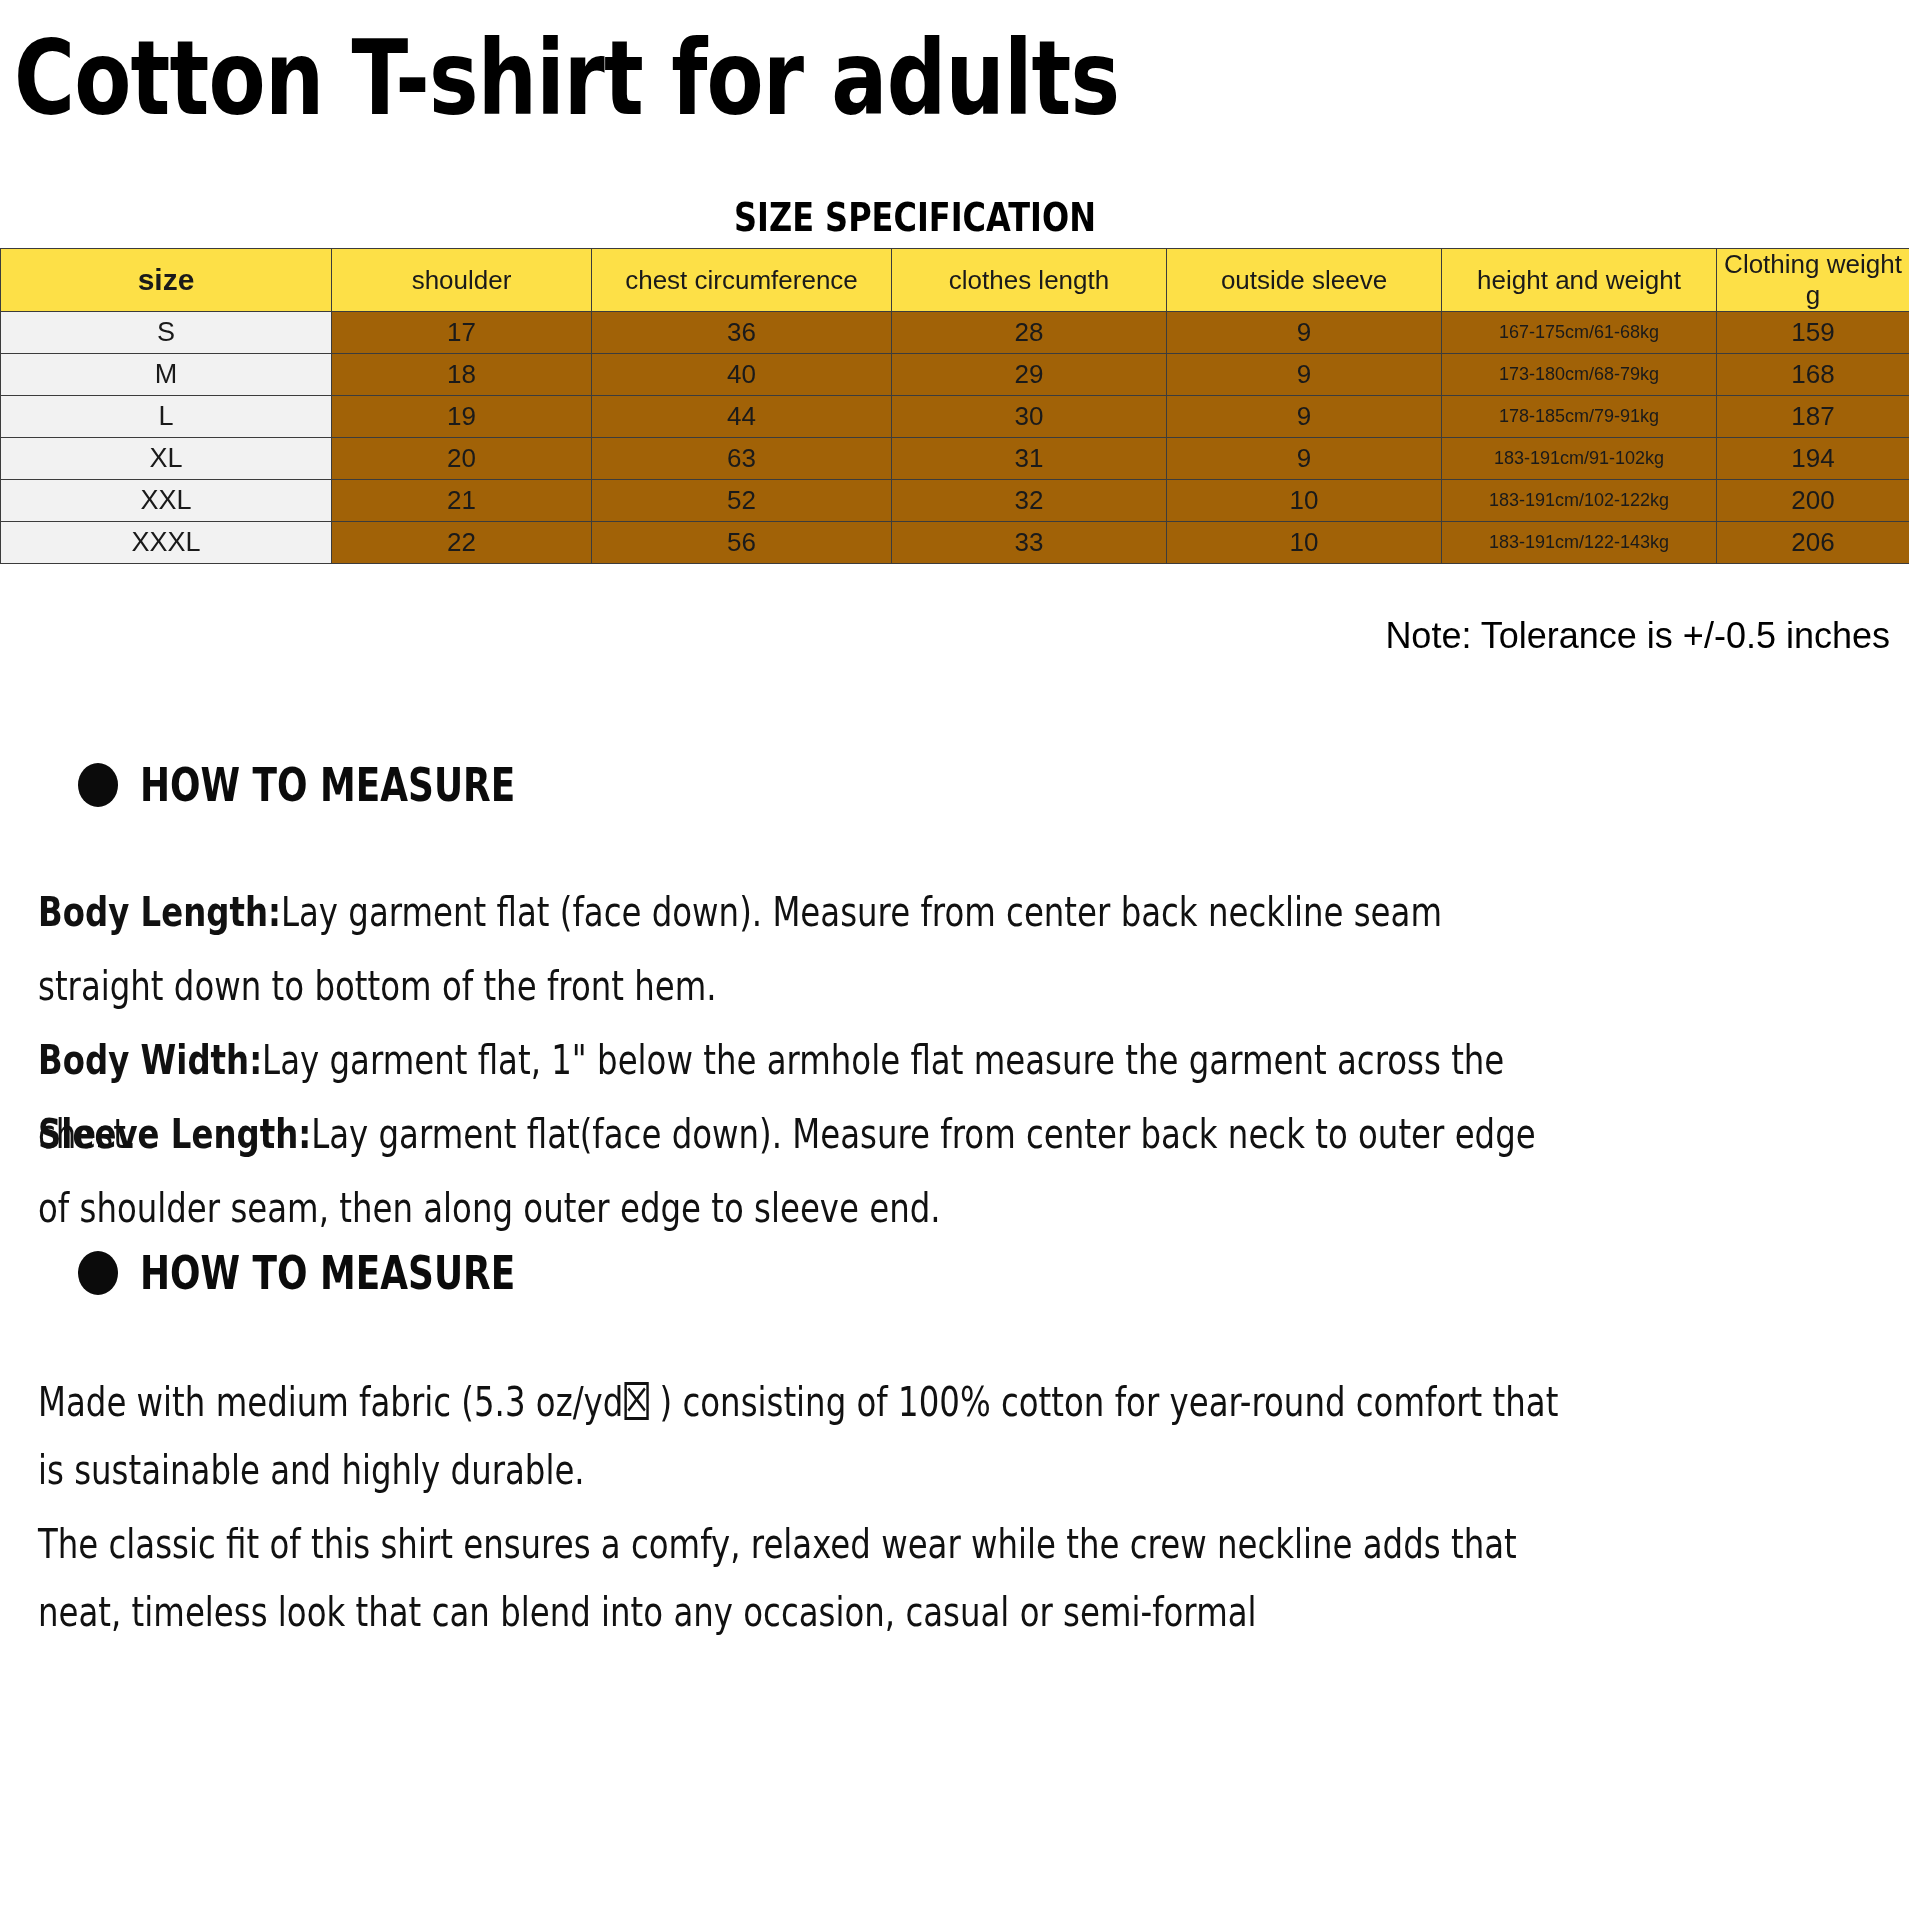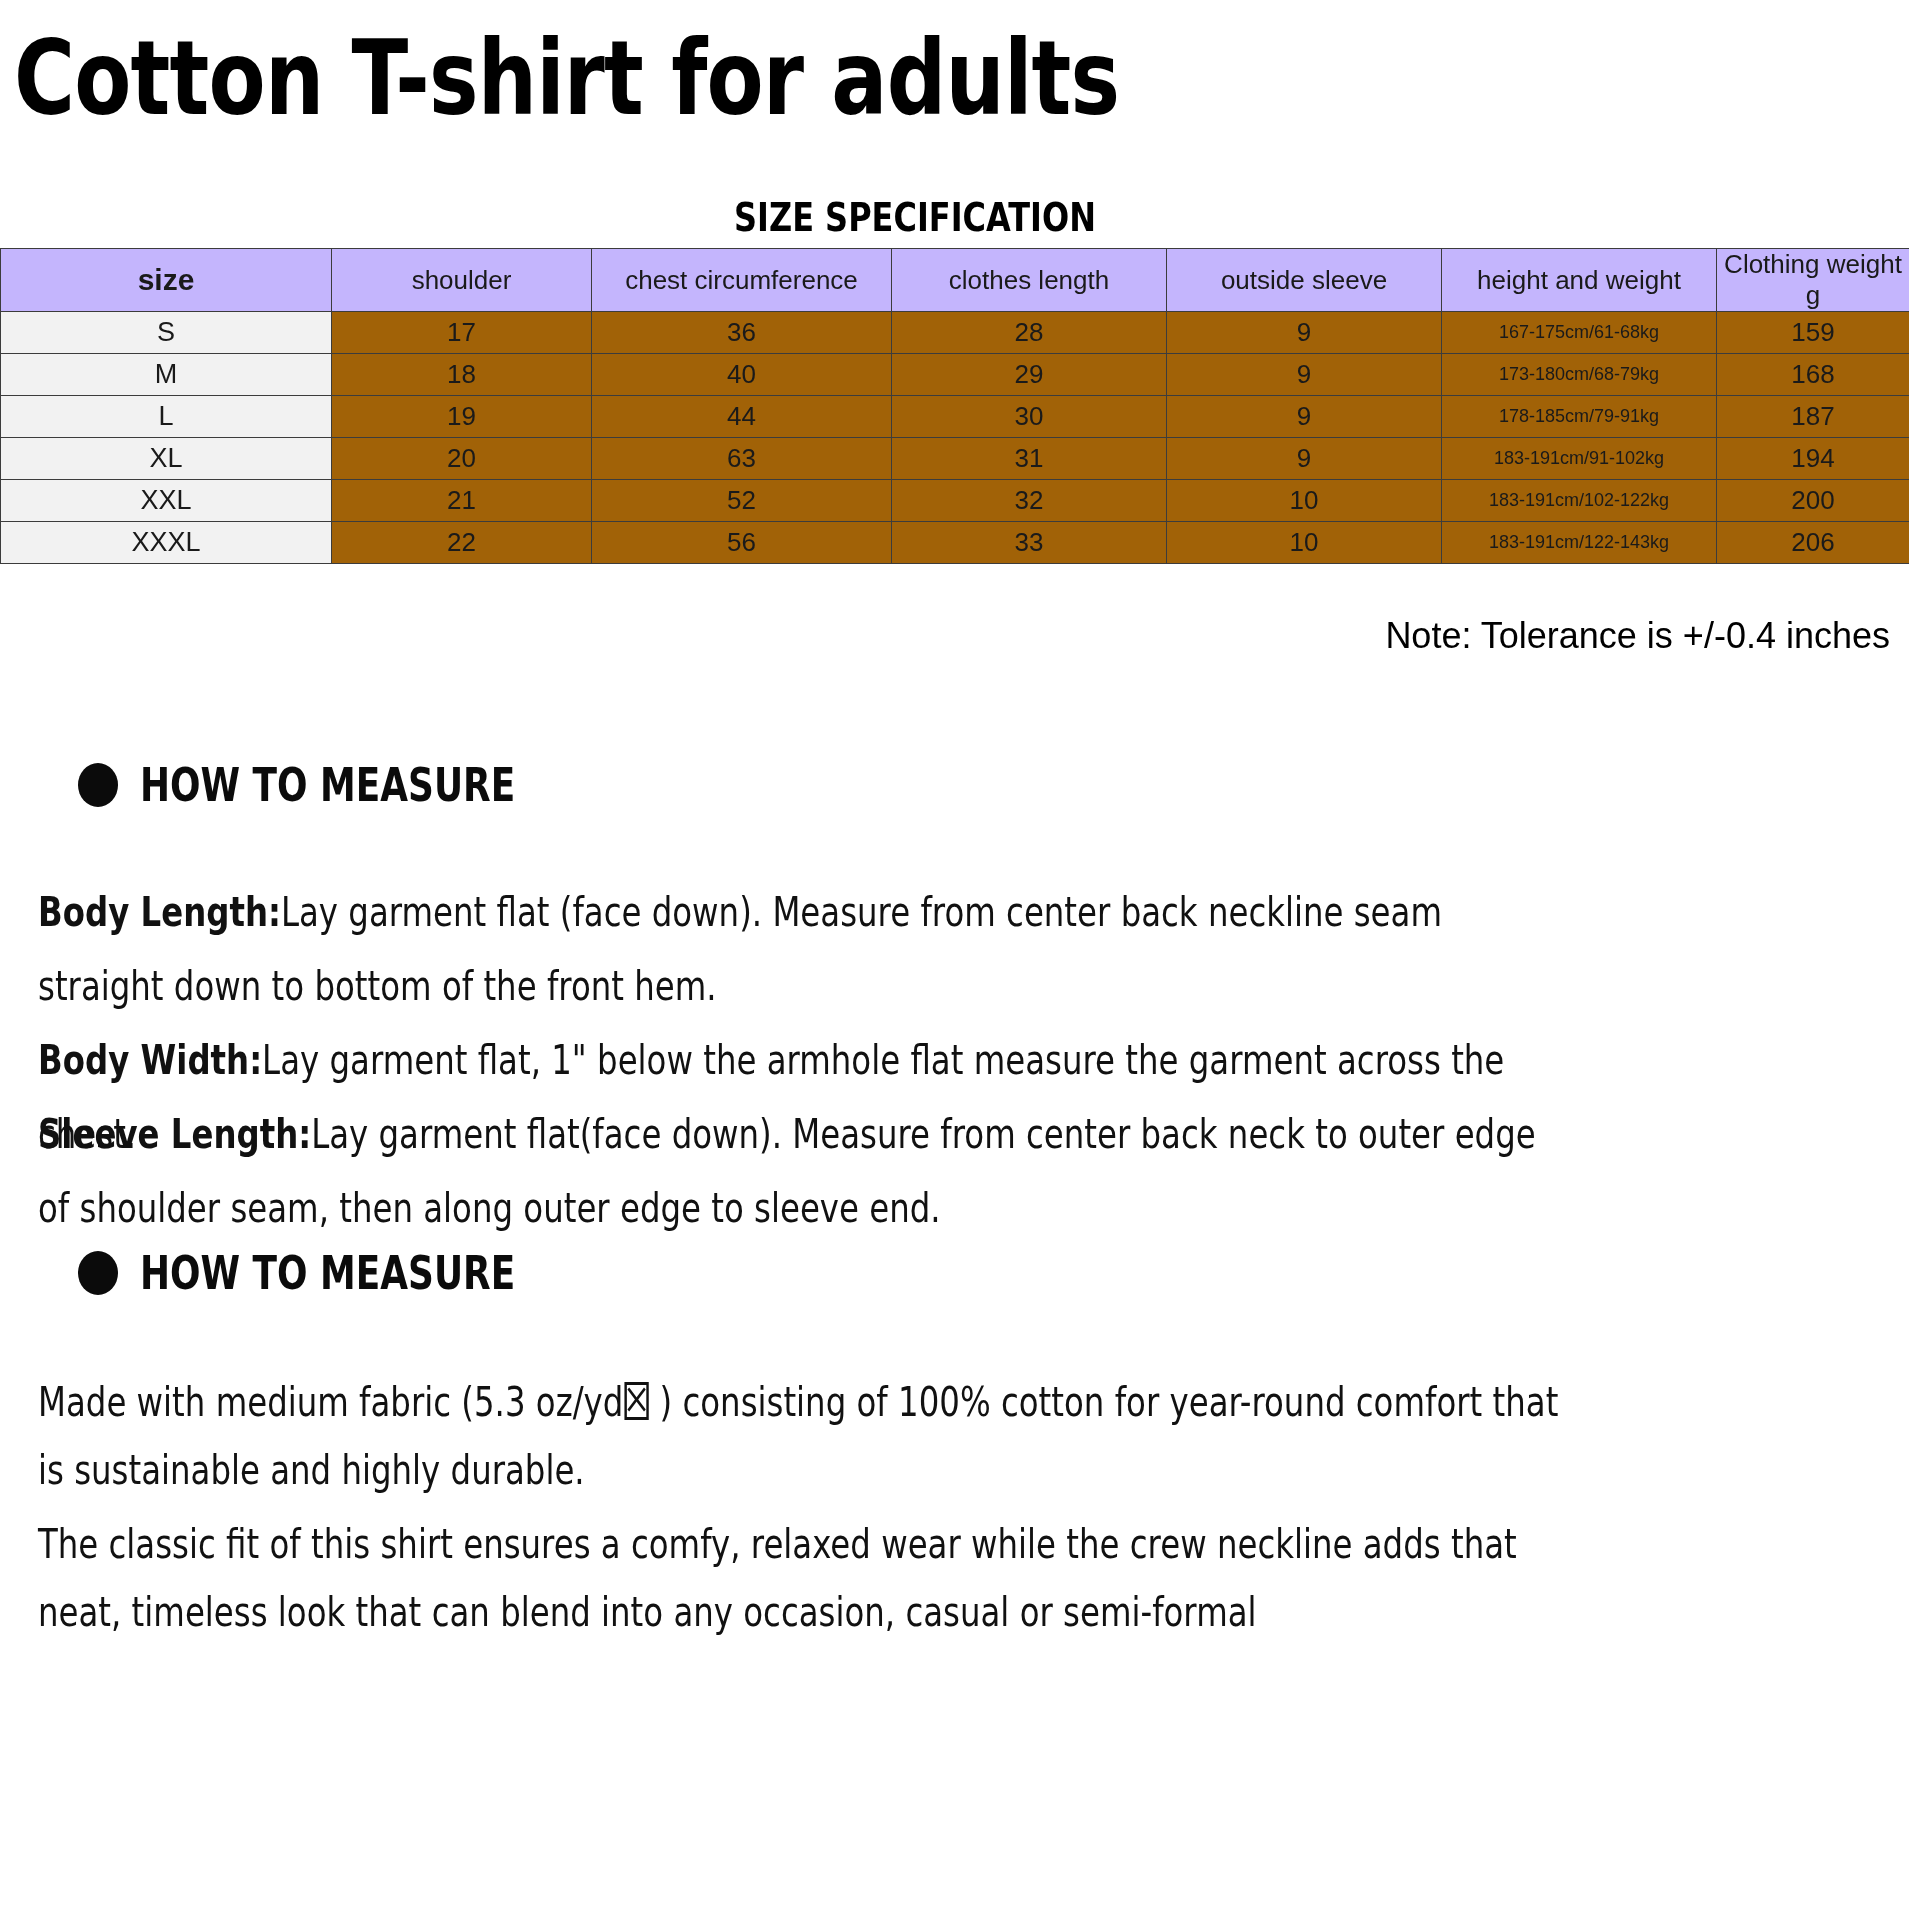--- a/index.html
+++ b/index.html
@@ -64,21 +64,21 @@
   table.spec-table td {
     border: 1px solid #3c3c3c;
     text-align: center;
     vertical-align: middle;
     font-family: "Liberation Sans", sans-serif;
     font-weight: 400;
     color: #1a1a1a;
     padding: 0;
   }
   table.spec-table thead th {
-    background: #c4b5fd;
+    background: #fde047;
     height: 47px;
     font-size: 26px;
   }
   table.spec-table thead th.size-head {
     font-weight: 700;
     font-size: 30px;
   }
   table.spec-table tbody td {
     height: 41px;
     font-size: 26px;
@@ -263,21 +263,21 @@
         <td>56</td>
         <td>33</td>
         <td>10</td>
         <td class="hw-cell">183-191cm/122-143kg</td>
         <td>206</td>
       </tr>
     </tbody>
   </table>
 </div>
 
-<div class="tolerance-note">Note: Tolerance is +/-0.4 inches</div>
+<div class="tolerance-note">Note: Tolerance is +/-0.5 inches</div>
 
 <div class="section-head" id="section-head-1">
   <span class="bullet"></span>
   <span class="sh-label">HOW TO MEASURE</span>
 </div>
 
 <div class="body-block p-bodylength">
   <span class="lead">Body Length:</span><span>Lay garment flat (face down). Measure from center back neckline seam straight down to bottom of the front hem.</span>
 </div>
 

